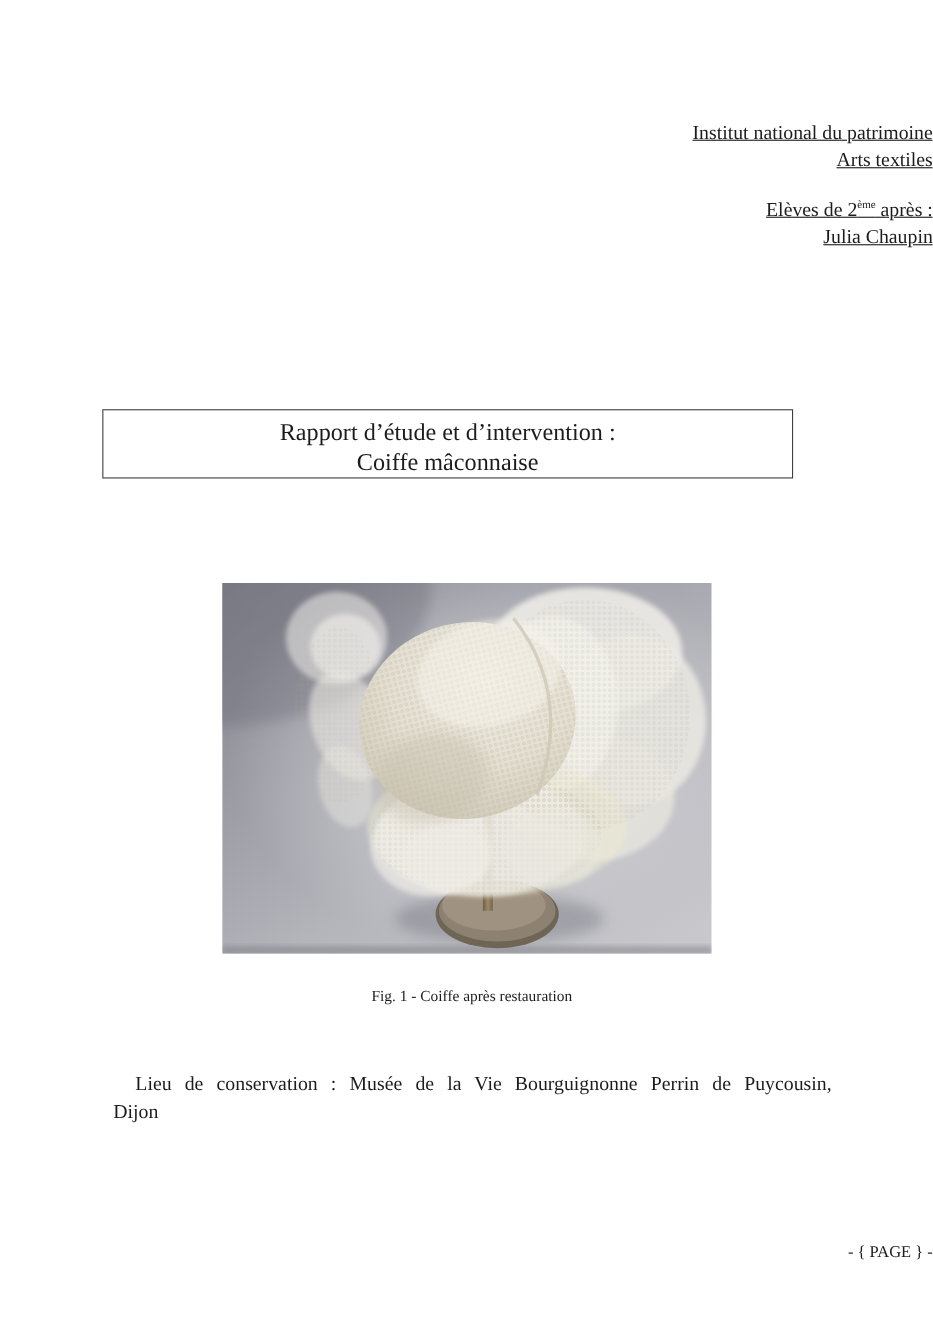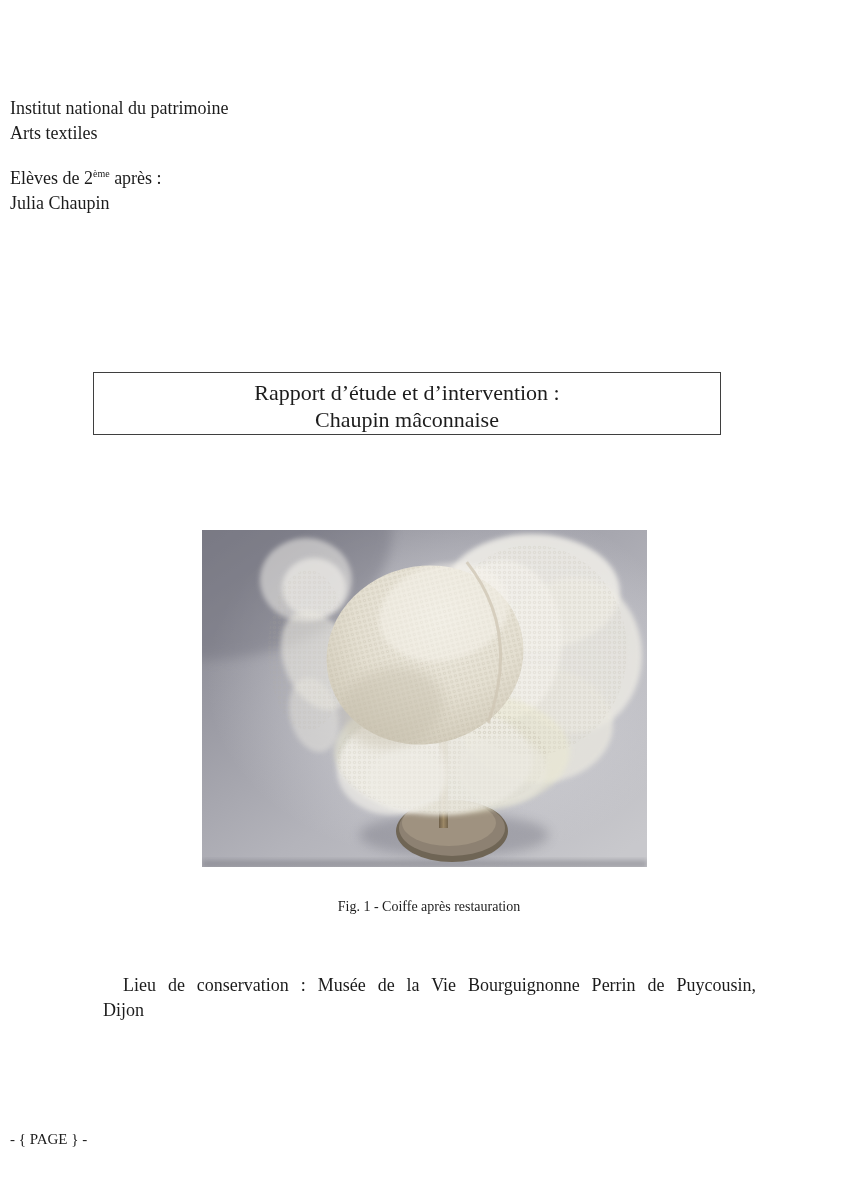--- a/index.html
+++ b/index.html
@@ -10,22 +10,22 @@
   html,body{margin:0;padding:0;background:#ffffff;}
   .page{
     position:relative;
     width:848px;height:1200px;
     background:var(--page-bg);
     color:var(--text);
     font-family:"Liberation Serif","DejaVu Serif",serif;
     overflow:hidden;
   }
   .header-block{
-    position:absolute;top:96px;left:10px;width:838px;
-    text-align:left;font-size:18px;line-height:25px;
+    position:absolute;top:108px;left:10px;width:838px;
+    text-align:right;font-size:18px;line-height:25px;text-decoration:underline;
   }
   .spacer-line{height:20px;}
   .students-line sup{font-size:10px;line-height:0;}
   .title-box{
     position:absolute;top:372px;left:93px;width:628px;height:63px;
     box-sizing:border-box;border:1.5px solid var(--box-border);
     text-align:center;font-size:22px;line-height:27px;padding-top:6px;
   }
   .figure-photo{
     position:absolute;top:530px;left:202px;width:445px;height:337px;
@@ -35,39 +35,39 @@
     position:absolute;top:874px;left:10px;width:838px;
     text-align:center;font-size:14px;line-height:17px;margin-top:24px;
   }
   .details{
     position:absolute;top:973px;left:103px;width:653px;
     font-size:18px;line-height:25px;
   }
   .justified{text-align:justify;text-align-last:justify;margin-left:20px;}
   .page-footer{
     position:absolute;top:1130px;left:10px;width:838px;
-    text-align:left;font-size:15px;line-height:19px;
+    text-align:right;font-size:15px;line-height:19px;
   }
 </style>
 </head>
 <body>
 
 <div class="page">
 
   <header class="header-block">
     <div>Institut national du patrimoine</div>
     <div>Arts textiles</div>
     <div class="spacer-line"></div>
     <div class="students-line"><span>Elèves de 2</span><sup>ème</sup><span> après :</span></div>
     <div>Julia Chaupin</div>
   </header>
 
   <section class="title-box">
     <div>Rapport d’étude et d’intervention :</div>
-    <div>Chaupin mâconnaise</div>
+    <div>Coiffe mâconnaise</div>
   </section>
 
   <figure class="figure-photo" style="margin:0;">
     <svg width="445" height="337" viewBox="0 0 445 337" role="img">
       <defs>
         <linearGradient id="bg" x1="0" y1="0" x2="0.9" y2="1">
           <stop offset="0" stop-color="#82828c"></stop>
           <stop offset="0.32" stop-color="#9b9ba4"></stop>
           <stop offset="0.62" stop-color="#b4b4bb"></stop>
           <stop offset="1" stop-color="#c8c8cc"></stop>

